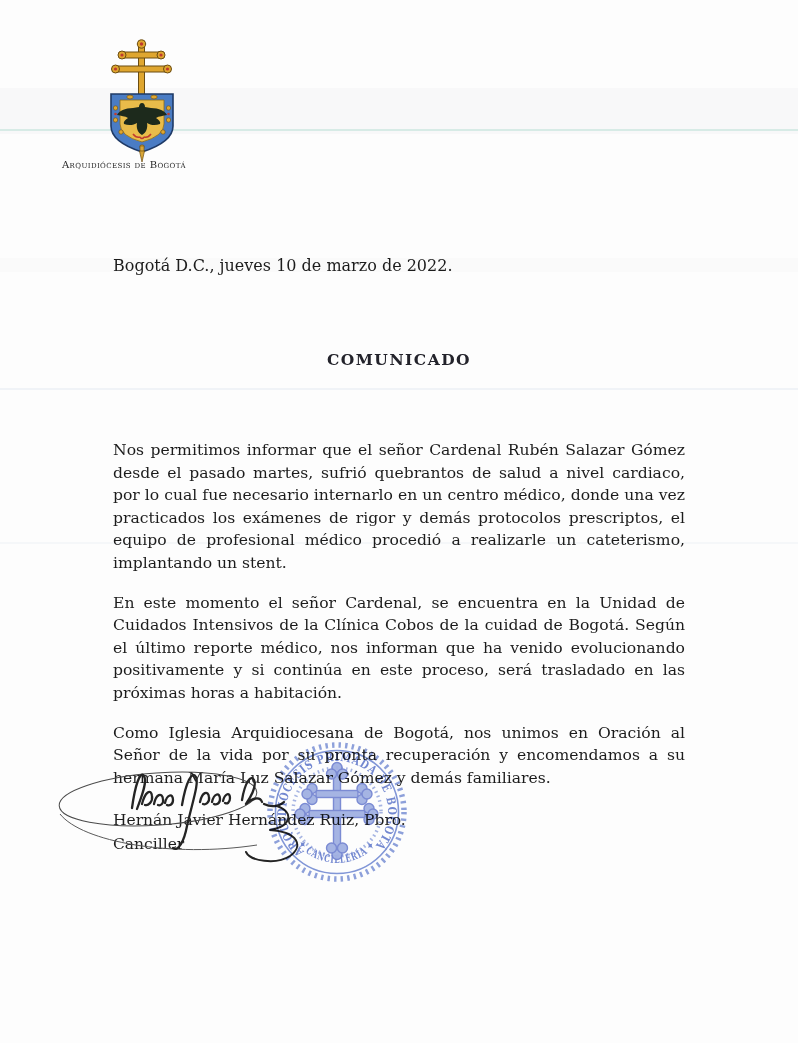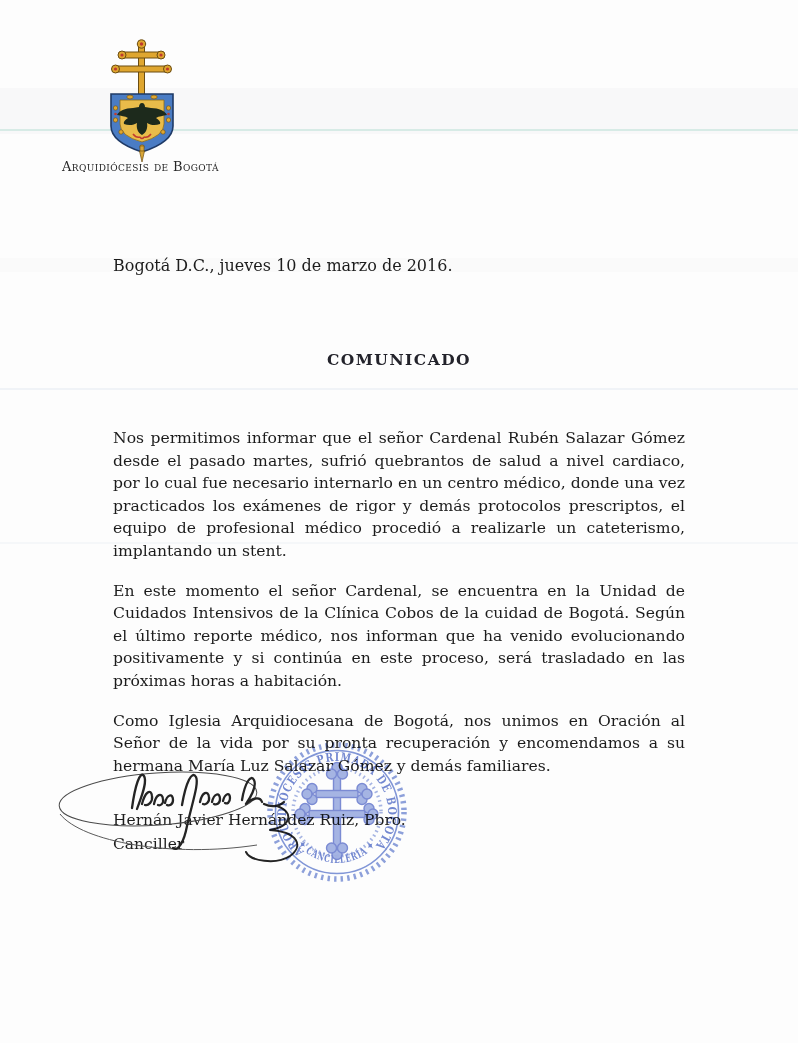--- a/index.html
+++ b/index.html
@@ -13,37 +13,37 @@
   .band { position:absolute; left:0; width:798px; pointer-events:none; }
   .band-1 { top:88px;  height:46px; background:rgba(110,115,135,0.035); }
   .band-2 { top:129px; height:2px;  background:rgba(140,205,185,0.30); }
   .band-3 { top:258px; height:14px; background:rgba(110,115,135,0.025); }
   .band-4 { top:388px; height:2px;  background:rgba(150,175,205,0.12); }
   .band-5 { top:542px; height:2px;  background:rgba(150,175,205,0.08); }
 
   .crest { position:absolute; left:103px; top:38px; width:78px; height:124px; }
   .org-name {
     position:absolute; left:62px; top:159px;
-    font-variant:small-caps; font-size:13px; letter-spacing:0.4px; color:#262626;
+    font-variant:small-caps; font-size:10px; letter-spacing:0.4px; color:#262626;
   }
 
   .ref-line  { position:absolute; left:113px; top:219px; font-size:16px; }
   .ref-line b { font-weight:bold; }
   .date-line { position:absolute; left:113px; top:256px; font-size:16px; }
 
   .doc-title {
     position:absolute; left:0; top:350px; width:798px; text-align:center;
     font-size:15.5px; font-weight:bold; letter-spacing:1.5px; color:#23232b;
   }
 
   .body-text {
     position:absolute; left:113px; top:423px; width:572px;
     font-size:15.6px; line-height:22.6px; text-align:justify;
   }
-  .body-text p { margin:4px 0 17px 0; }
+  .body-text p { margin:16px 0 17px 0; }
 
   .sig-name { position:absolute; left:113px; top:811px; font-size:15.5px; color:#1e1e1e; }
   .sig-role { position:absolute; left:113px; top:835px; font-size:15.5px; color:#1e1e1e; }
 
   .signature-svg { position:absolute; left:52px; top:742px; width:260px; height:130px; pointer-events:none; }
 
   .stamp {
     position:absolute; left:263px; top:738px; width:148px; height:148px;
     opacity:0.87; mix-blend-mode:multiply; pointer-events:none;
   }
@@ -109,21 +109,21 @@
         <circle cx="65.5" cy="76" r="1.3"></circle>
     </g>
 
     <rect x="37" y="108" width="4" height="6" fill="#d9a637" stroke="#6b4d12" stroke-width="0.6"></rect>
     <polygon points="36.5,113 41.5,113 39,124" fill="#d9a637" stroke="#6b4d12" stroke-width="0.7"></polygon>
   </svg>
 
   <div class="org-name">Arquidiócesis de Bogotá</div>
 
 
-  <div class="date-line">Bogotá D.C., jueves 10 de marzo de 2016.</div>
+  <div class="date-line">Bogotá D.C., jueves 10 de marzo de 2022.</div>
 
   <div class="doc-title">COMUNICADO</div>
 
   <div class="body-text">
     <p>Nos permitimos informar que el señor Cardenal Rubén Salazar Gómez desde el pasado martes, sufrió quebrantos de salud a nivel cardiaco, por lo cual fue necesario internarlo en un centro médico, donde una vez practicados los exámenes de rigor y demás protocolos prescriptos, el equipo de profesional médico procedió a realizarle un cateterismo, implantando un stent.</p>
     <p>En este momento el señor Cardenal, se encuentra en la Unidad de Cuidados Intensivos de la Clínica Cobos de la cuidad de Bogotá. Según el último reporte médico, nos informan que ha venido evolucionando positivamente y si continúa en este proceso, será trasladado en las próximas horas a habitación.</p>
     <p>Como Iglesia Arquidiocesana de Bogotá, nos unimos en Oración al Señor de la vida por su pronta recuperación y encomendamos a su hermana María Luz Salazar Gómez y demás familiares.</p>
   </div>
 
   <div class="sig-name">Hernán Javier Hernández Ruiz, Pbro.</div>

